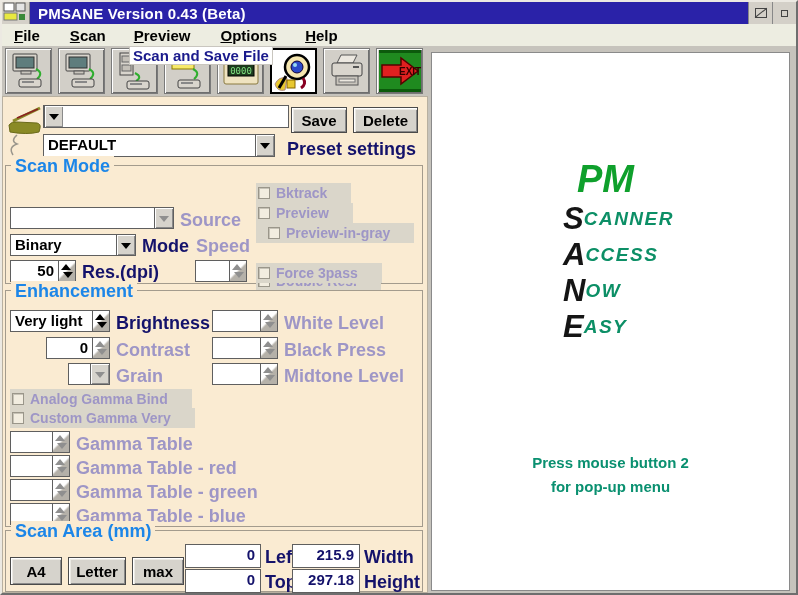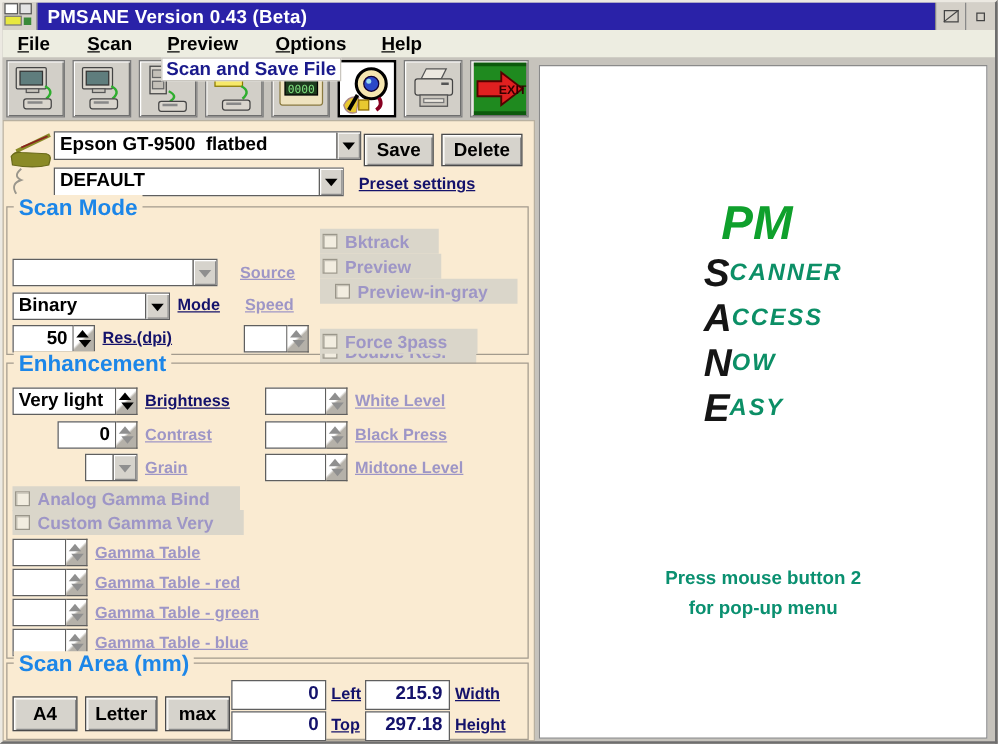--- a/index.html
+++ b/index.html
@@ -65,21 +65,21 @@
                border-bottom:6px solid #000; }
   .spin-btns .dn { position:absolute; bottom:3px; right:2px; width:0; height:0;
                border-left:5px solid transparent; border-right:5px solid transparent;
                border-top:6px solid #000; }
   .spin.dis-ctl .up { border-bottom-color:#8f8f8f; } .spin.dis-ctl .dn { border-top-color:#8f8f8f; }
 
   .group { position:absolute; border:1px solid #A39B8D; }
   .group-title { position:absolute; top:-10px; left:5px; background:#FAEBD2; padding:0 4px;
                  color:#1C86E8; font-size:18px; font-weight:bold; white-space:nowrap; }
 
-  .lbl { position:absolute; font-size:13px; font-weight:bold; white-space:nowrap;text-decoration:underline; }
+  .lbl { position:absolute; font-size:18px; font-weight:bold; white-space:nowrap; }
   .navy { color:#14126B; } .dis { color:#9E96C6; }
 
   .cbrow { position:absolute; display:flex; align-items:center; gap:6px; background:#DAD6CA;
            padding:2px 24px 2px 2px; font-size:14px; font-weight:bold; color:#9E96C6;
            white-space:nowrap; }
   .cb { width:12px; height:12px; background:#F2EDE0; border:1px solid #9a968a;
         box-shadow:inset 1px 1px 0 #c6c2b6; flex:0 0 auto; }
 
   .btn { background:#D6D3CC; border:1px solid #4a4a4a; color:#000; font-size:15px; font-weight:bold;
          box-shadow:inset 1px 1px 0 #fff, inset 2px 2px 0 #ECEAE4, inset -1px -1px 0 #8a8a8a;
@@ -217,40 +217,39 @@
   <div class="left-panel">
 
     <svg width="38" height="58" style="position:absolute;left:2px;top:4px" viewBox="0 0 38 58">
       <path d="M8 20 L35 7" stroke="#8A8A26" stroke-width="3" fill="none"></path>
       <path d="M12 17 L33 8" stroke="#8A2020" stroke-width="1.5" fill="none"></path>
       <path d="M4 24 q3 -4 8 -3 l20 1 q4 1 3 5 l-1 4 q-12 3 -29 0 z" fill="#8A8A26" stroke="#6A6A1A"></path>
       <path d="M12 34 q-7 6 0 9 q-9 3 -4 11" stroke="#9A968C" stroke-width="1.5" fill="none"></path>
     </svg>
 
     <div class="combo" style="left:40px; top:8px; width:246px;">
-      <span class="combo-val">Epson GT-9500  flatbed</span>
       <span class="combo-btn"></span>
     </div>
     <div class="btn ul-first" style="left:288px; top:10px; width:56px; height:26px;">Save</div>
     <div class="btn ul-first" style="left:350px; top:10px; width:65px; height:26px;">Delete</div>
 
     <div class="combo" style="left:40px; top:37px; width:232px;">
       <span class="combo-val">DEFAULT</span>
       <span class="combo-btn"></span>
     </div>
     <span class="lbl navy" style="left:284px; top:42px;">Preset settings</span>
 
     <div class="group" style="left:2px; top:68px; width:418px; height:119px;">
       <span class="group-title">Scan Mode</span>
 
       <div class="combo dis-ctl" style="left:4px; top:41px; width:164px; height:22px;">
         <span class="combo-val"></span>
         <span class="combo-btn"></span>
       </div>
-      <span class="lbl dis" style="left:186px; top:44px;">Source</span>
+      <span class="lbl dis" style="left:174px; top:44px;">Source</span>
 
       <div class="combo" style="left:4px; top:68px; width:126px; height:22px;">
         <span class="combo-val">Binary</span>
         <span class="combo-btn"></span>
       </div>
       <span class="lbl navy" style="left:136px; top:70px;">Mode</span>
 
       <div class="spin" style="left:4px; top:94px; width:66px;">
         <span class="spin-val">50</span>
         <span class="spin-btns">

